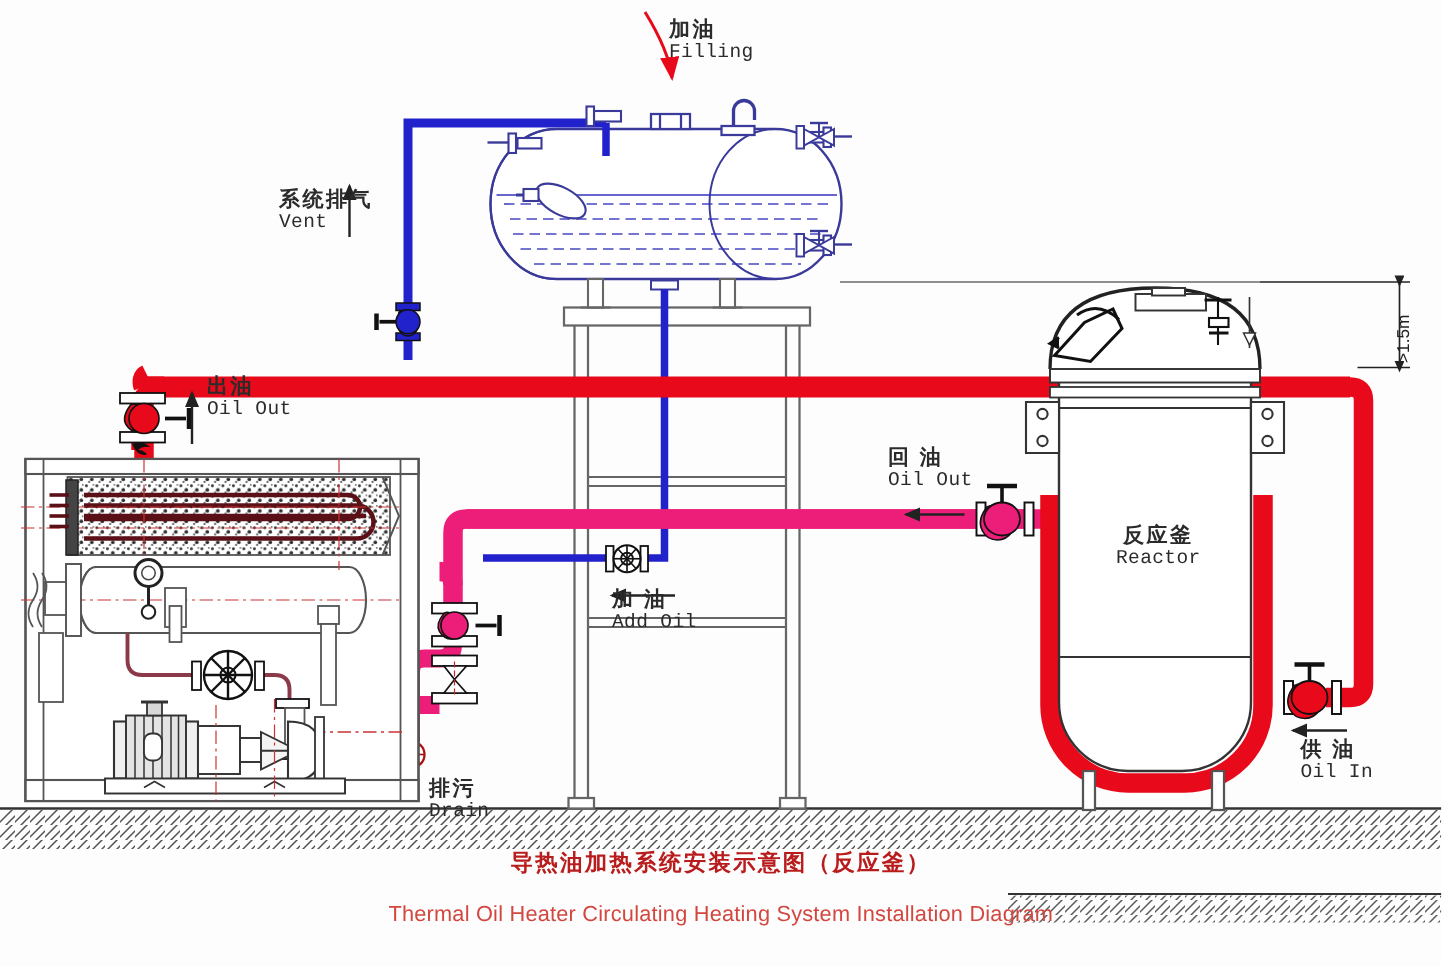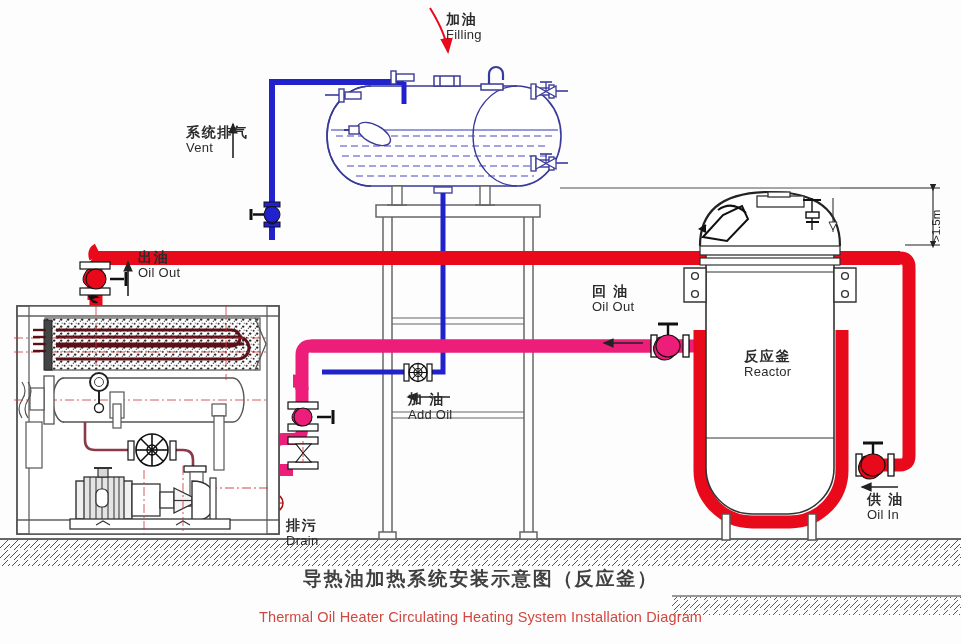--- a/index.html
+++ b/index.html
@@ -1,25 +1,25 @@
 <!DOCTYPE html>
 <html><head>
 <meta charset="utf-8">
 <style>
   html,body{margin:0;padding:0;background:#fff;}
   body{font-family:"Liberation Serif",serif;}
   #stage{position:relative;width:961px;height:644px;background:#fdfdfd;overflow:hidden;}
   #stage svg{position:absolute;left:0;top:0;}
   .lbl{position:absolute;white-space:nowrap;line-height:1.12;}
   .lbl .cn{font-family:"Liberation Sans",sans-serif;font-weight:600;color:#2b2b2b;letter-spacing:.12em;}
-  .lbl .en{font-family:Liberation Sans, sans-serif;color:#2b2b2b;letter-spacing:.02em;}
+  .lbl .en{font-family:Liberation Mono, monospace;color:#2b2b2b;letter-spacing:.02em;}
   .t-cn{font-size:14px;}
   .t-en{font-size:13px;}
   #title-block{position:absolute;left:0;top:566px;width:961px;text-align:center;}
-  #title-cn{font-family:"Liberation Sans",sans-serif;font-weight:700;font-size:19px;color:#404040;letter-spacing:.10em;}
+  #title-cn{font-family:"Liberation Sans",sans-serif;font-weight:700;font-size:15px;color:#b91c1c;letter-spacing:.10em;}
   #title-en{font-family:"Liberation Sans",sans-serif;font-size:14.5px;color:#d2473f;letter-spacing:.01em;margin-top:17px;}
   .dim{position:absolute;font-family:"Liberation Sans",sans-serif;font-size:11.5px;color:#222;
        transform:rotate(-90deg);transform-origin:left top;white-space:nowrap;}
 </style>
 </head>
 <body>
 
 <div id="stage">
 
   <svg width="961" height="644" viewBox="0 0 961 644">
@@ -431,21 +431,21 @@
   <div class="lbl" style="left:186px;top:111px;margin-top:14px;">
     <div class="cn t-cn">系统排气</div>
     <div class="en t-en">Vent</div>
   </div>
 
   <div class="lbl" style="left:138px;top:250px;">
     <div class="cn t-cn">出油</div>
     <div class="en t-en">Oil Out</div>
   </div>
 
-  <div class="lbl" style="left:592px;top:284px;">
+  <div class="lbl" style="left:592px;top:297px;">
     <div class="cn t-cn">回 油</div>
     <div class="en t-en">Oil Out</div>
   </div>
 
   <div class="lbl" style="left:408px;top:392px;">
     <div class="cn t-cn">加 油</div>
     <div class="en t-en">Add Oil</div>
   </div>
 
   <div class="lbl" style="left:286px;top:518px;">

